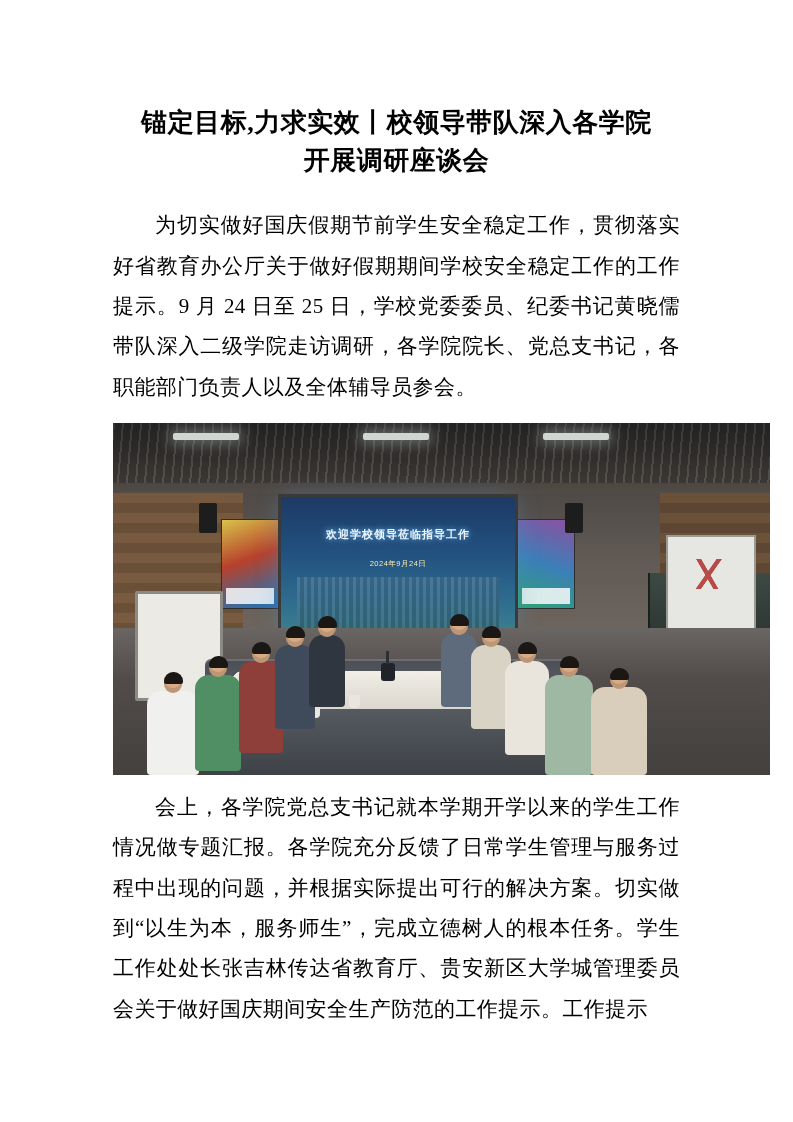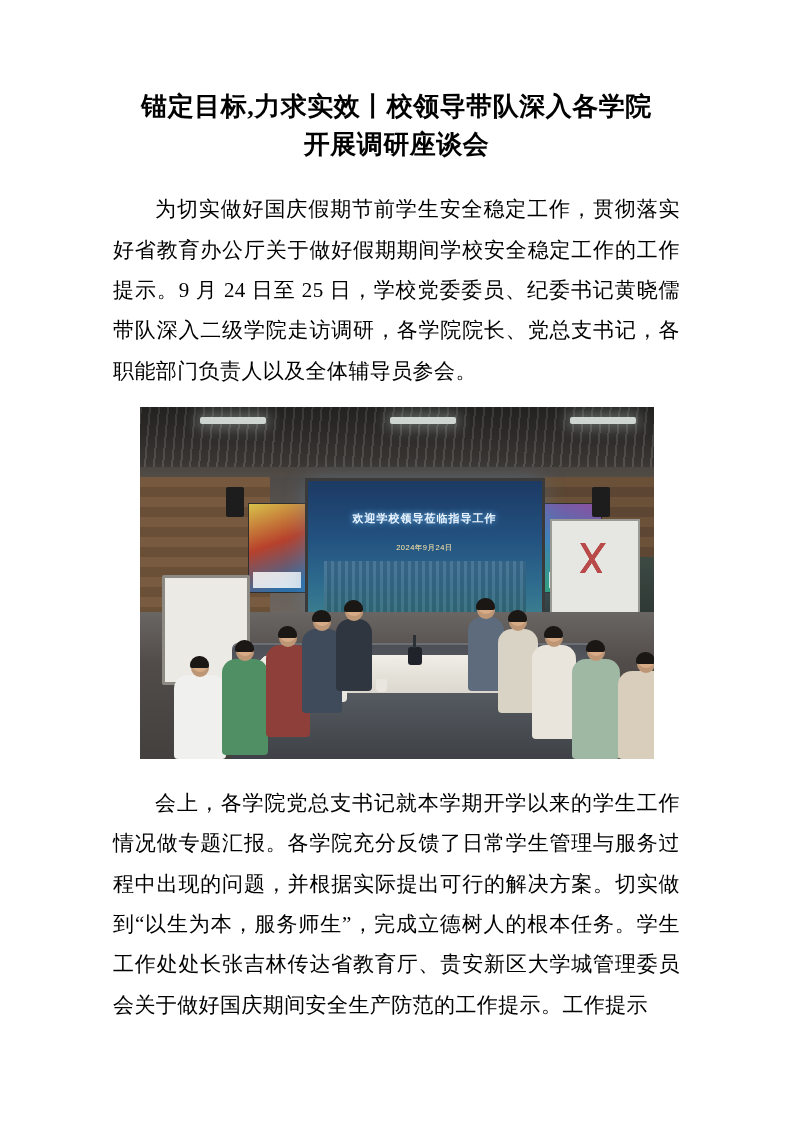--- a/index.html
+++ b/index.html
@@ -16,21 +16,21 @@
   }
   .page {
     position: relative;
     width: 793px;
     height: 1122px;
     background: #fff;
     box-sizing: border-box;
     padding: 0 113px;
   }
   .doc-title {
-    margin: 0;
+    margin: 16px;
     padding-top: 88px;
     text-align: center;
     font-size: 26px;
     font-weight: bold;
     line-height: 1.45;
     letter-spacing: 0.5px;
     font-family: "Liberation Serif", "DejaVu Serif", serif;
   }
   .doc-title .line {
     display: block;
@@ -41,31 +41,31 @@
     line-height: 1.92;
     text-align: justify;
     text-justify: inter-ideograph;
     letter-spacing: 0.4px;
   }
   .para-first {
     margin-top: 26px;
     text-indent: 2em;
   }
   .para-second {
-    margin-top: 24px;
+    margin-top: 12px;
     text-indent: 2em;
     font-family: Liberation Serif, serif;
   }
   .figure {
     margin: 16px 0 0 0;
     text-align: center;
   }
   .photo {
     position: relative;
-    width: 514px;
+    width: 657px;
     height: 352px;
     margin: 0 auto;
     overflow: hidden;
     background: #2b2f33;
     border: 0;
   }
   
   .ceiling {
     position: absolute;
     left: 0; top: 0; width: 100%; height: 78px;

